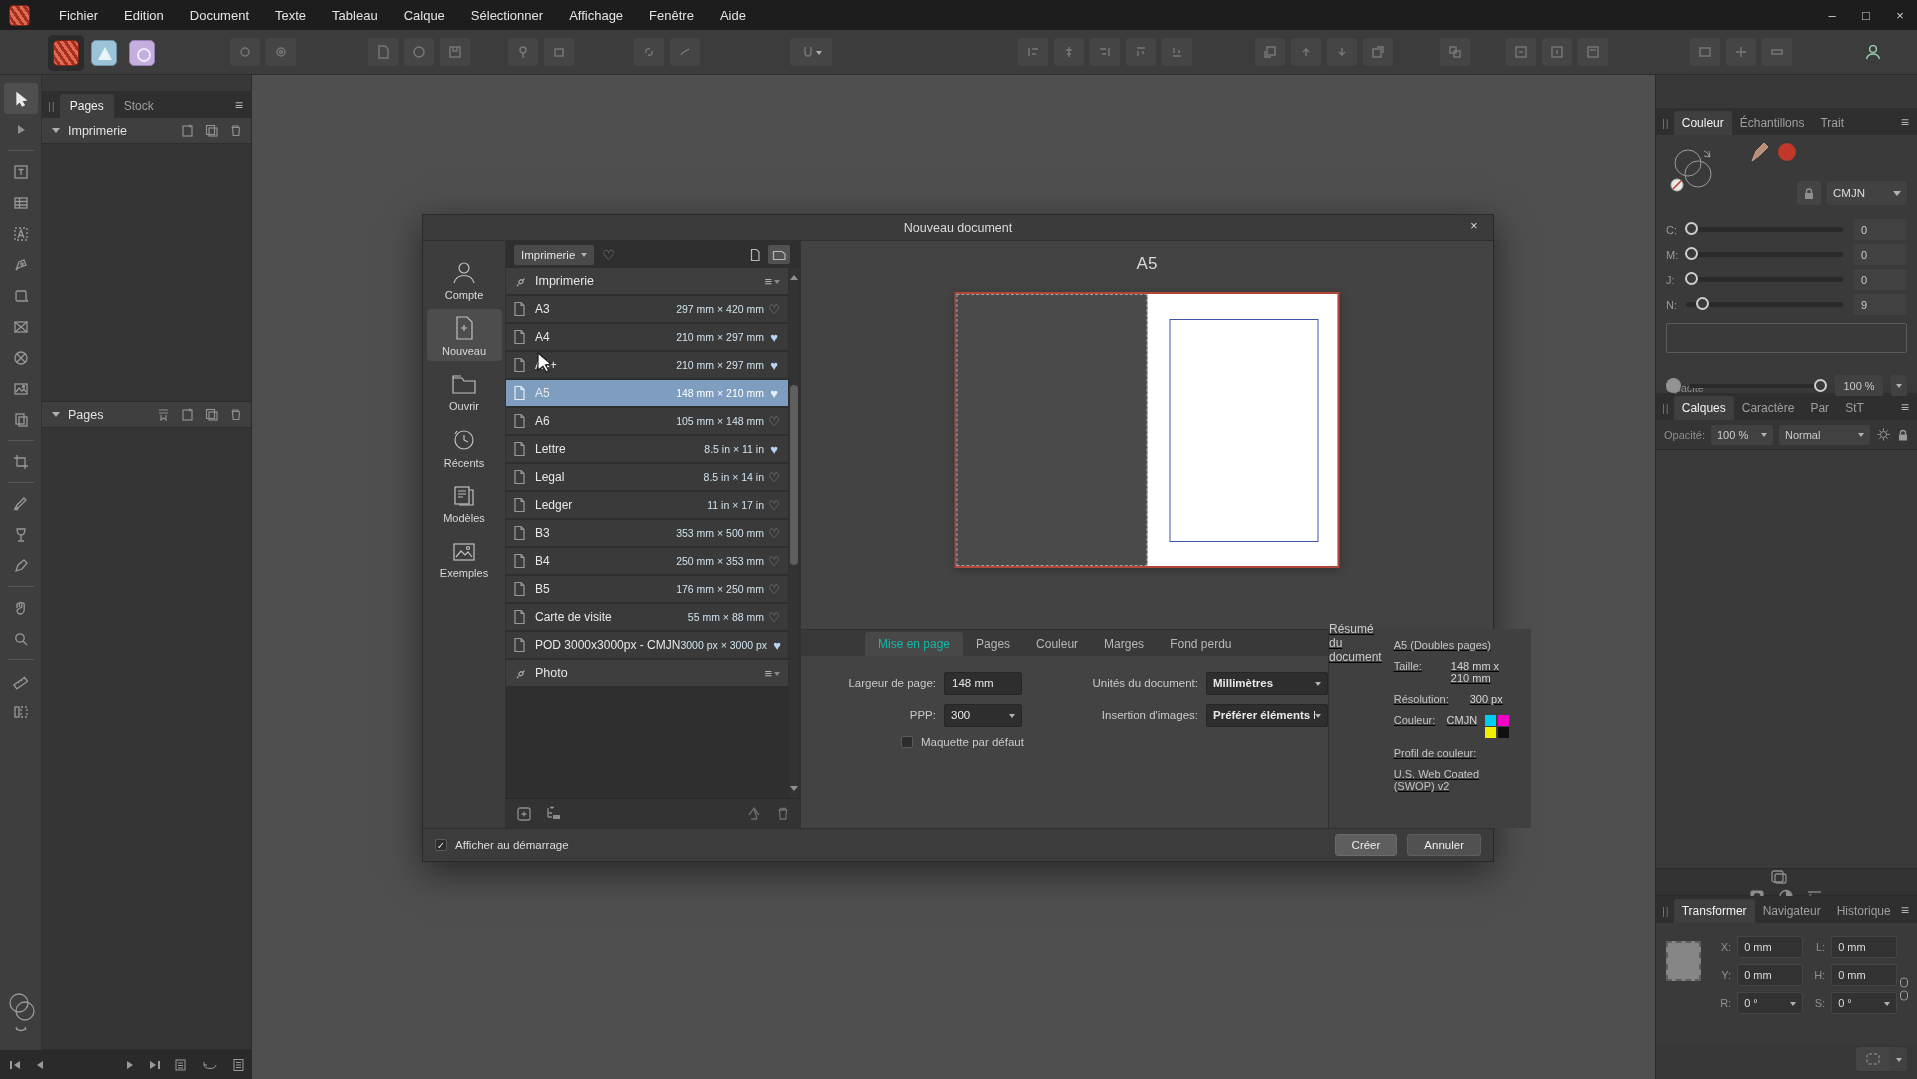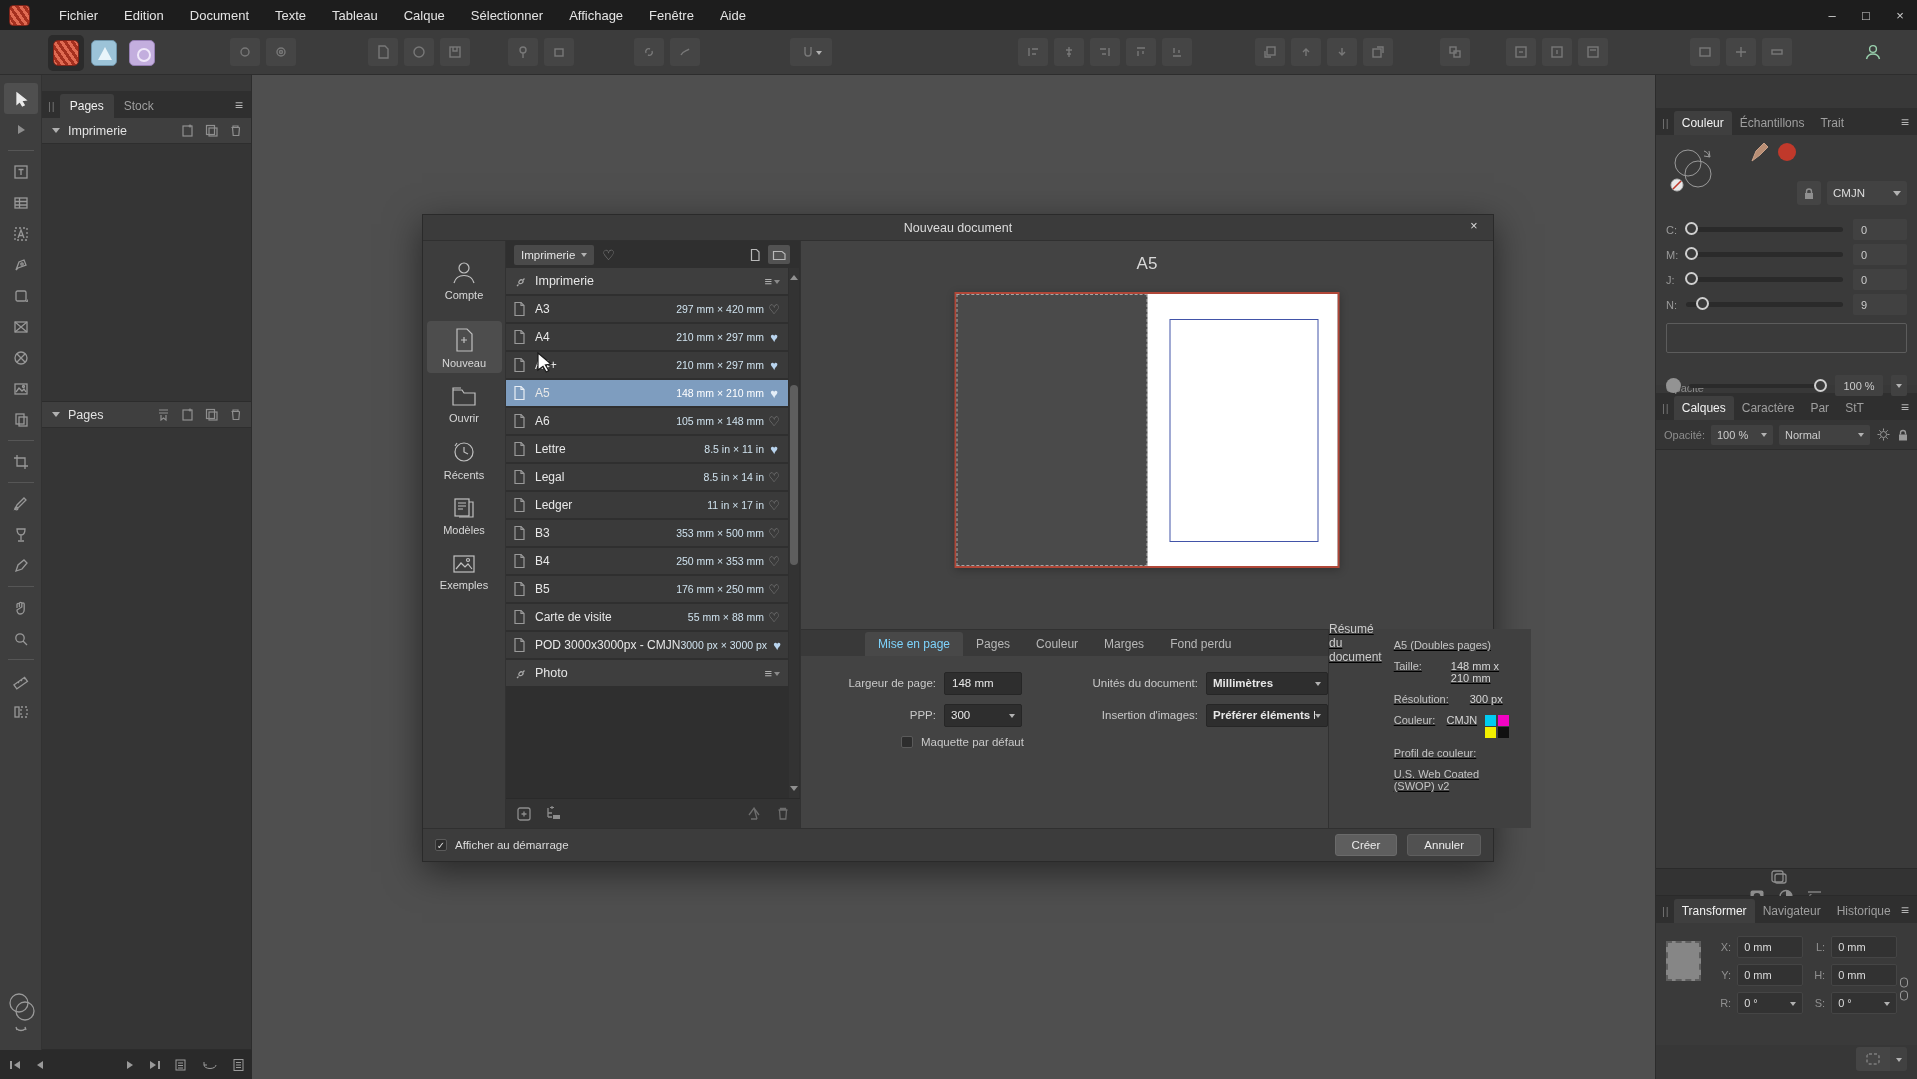--- a/index.html
+++ b/index.html
@@ -109,21 +109,21 @@
   .caret.sm{border-width:3px;border-top-width:4px;}
 
   
   .dialog{left:422px;top:214px;width:1072px;height:648px;background:#434343;border:1px solid #2a2a2a;box-shadow:0 10px 34px rgba(0,0,0,.5);z-index:40;display:flex;flex-direction:column;}
   .dtitle{height:26px;background:#3b3b3b;border-bottom:1px solid #303030;display:flex;align-items:center;justify-content:center;position:relative;}
   .dtitle span{font-size:12.5px;color:#dcdcdc;}
   .dclose{position:absolute;right:10px;top:4px;color:#cfcfcf;font-size:14px;width:18px;text-align:center;}
   .dbody{flex:1;display:flex;min-height:0;}
   .dsidebar{width:83px;background:#3d3d3d;border-right:1px solid #323232;display:flex;flex-direction:column;align-items:center;padding-top:12px;gap:4px;}
   .ditem{width:75px;height:52px;border-radius:4px;display:flex;flex-direction:column;align-items:center;justify-content:center;gap:3px;}
-  .ditem.active{background:#4d4d4d;margin-top:12px;}
+  .ditem.active{background:#4d4d4d;}
   .ditem svg{stroke:#c0c0c0;fill:none;stroke-width:1.2;}
   .ditem span{font-size:11px;color:#d8d8d8;}
   .dlist{width:295px;background:#2f2f2f;border-right:1px solid #323232;display:flex;flex-direction:column;position:relative;}
   .searchrow{padding:7px 10px 4px 8px;}
   .searchbox{height:21px;background:#2d2d2d;border:1px solid #262626;border-radius:3px;display:flex;align-items:center;padding:0 6px;}
   .searchbox svg{stroke:#9a9a9a;fill:none;stroke-width:1.4;margin-right:5px;}
   .searchbox input{background:transparent;border:none;outline:none;color:#cfcfcf;font-size:11.5px;width:100%;}
   .searchbox input::placeholder{color:#9a9a9a;}
   .filterrow{height:27px;display:flex;align-items:center;padding:0 10px 0 8px;gap:8px;}
   .catsel{height:20px;background:#4a4a4a;border-radius:2px;display:flex;align-items:center;gap:6px;padding:0 7px;font-size:11.5px;color:#e4e4e4;}
@@ -162,21 +162,21 @@
   .previewzone{height:389px;position:relative;}
   .pvlabel{text-align:center;font-size:17px;color:#d8d8d8;padding-top:13px;}
   .spread{position:absolute;left:50%;top:51px;transform:translateX(-50%);width:385px;height:276px;border:2px solid #b04738;display:flex;box-shadow:0 2px 8px rgba(0,0,0,.25);}
   .pg-left{width:50%;background:#4a4a4a;border:1px dashed #a5a5a5;}
   .pg-right{width:50%;background:#fff;position:relative;}
   .pg-right .margins{position:absolute;left:22px;right:19px;top:25px;bottom:24px;border:1px solid #4254a8;}
   .lowerzone{height:200px;display:flex;}
   .settingscol{flex:1;display:flex;flex-direction:column;}
   .dtabs{height:27px;background:#393939;display:flex;align-items:flex-end;padding-left:64px;border-top:1px solid #313131;}
   .dtab{font-size:12px;color:#b8b8b8;padding:5px 13px;}
-  .dtab.active{background:#484848;color:#7dd3fc;border-radius:3px 3px 0 0;}
+  .dtab.active{background:#484848;color:#14b8a6;border-radius:3px 3px 0 0;}
   .settings{flex:1;padding-top:16px;font-size:11.5px;color:#c9c9c9;}
   .frow{display:flex;align-items:center;margin-bottom:9px;}
   .flbl{width:135px;text-align:right;margin-right:8px;}
   .finput{width:78px;height:23px;background:#2e2e2e;border:1px solid #262626;border-radius:2px;color:#e8e8e8;display:flex;align-items:center;padding:0 7px;font-size:11.5px;}
   .fsel{height:23px;background:#2e2e2e;border:1px solid #262626;border-radius:2px;color:#e8e8e8;display:flex;align-items:center;padding:0 6px;font-size:11.5px;font-weight:bold;}
   .fsel .caret{margin-left:auto;}
   .flbl2{width:150px;text-align:right;margin:0 8px 0 26px;}
   .chkrow{display:flex;align-items:center;margin:2px 0 0 100px;}
   .chk{width:12px;height:12px;background:#2d2d2d;border:1px solid #5a5a5a;border-radius:2px;margin-right:8px;display:flex;align-items:center;justify-content:center;font-size:10px;color:#ddd;}
   .summary{width:209px;border-left:1px solid #313131;background:#404040;display:flex;flex-direction:row;text-decoration:underline;}

